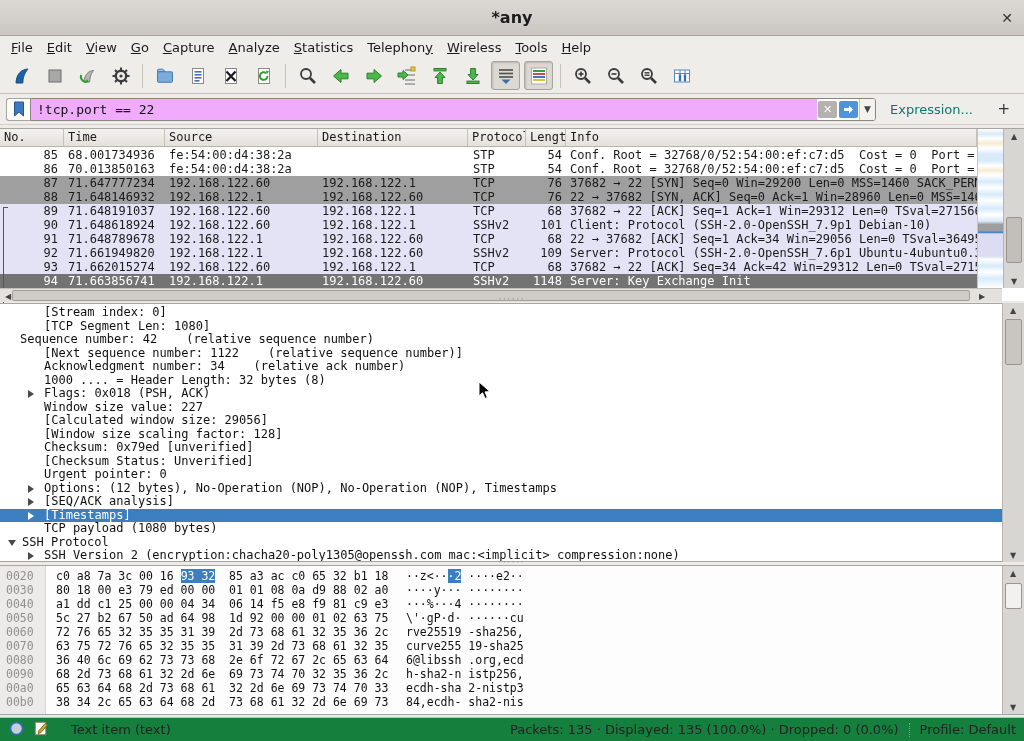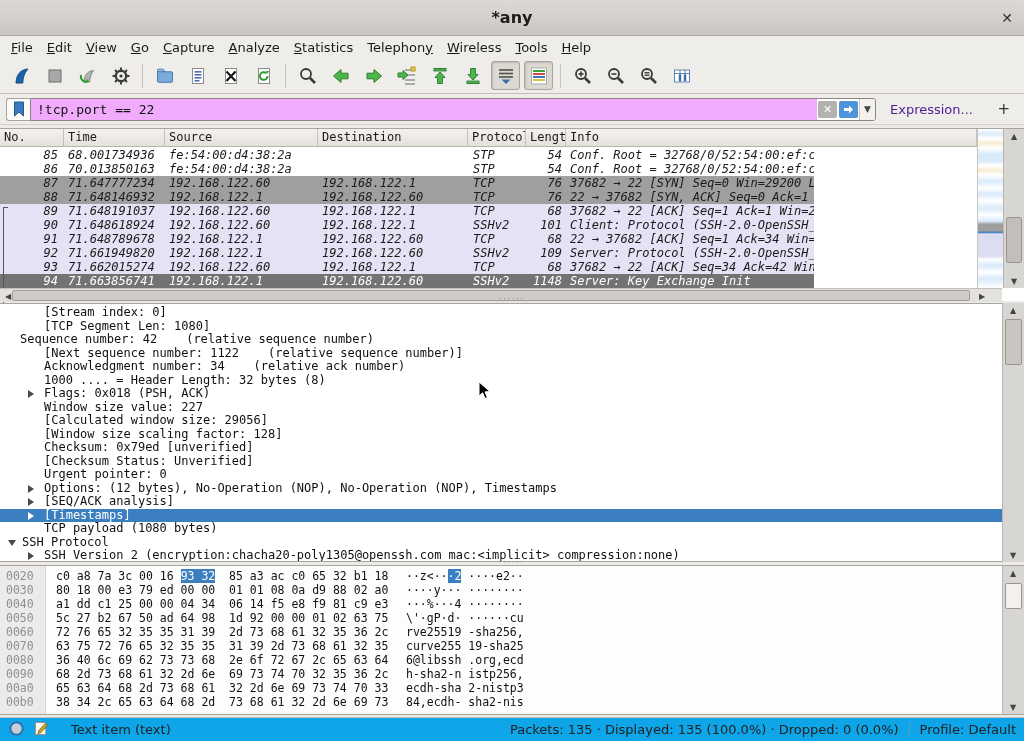--- a/index.html
+++ b/index.html
@@ -28,29 +28,29 @@
 
   
   #filterbar { left:0; top:94px; width:1024px; height:31px; background:#efedea; display:flex; align-items:center; padding:0 6px; border-bottom:1px solid #d4d1cc; }
   #bookmark-btn { width:24px; height:23px; border:1px solid #a8a49d; border-right:none; border-radius:3px 0 0 3px; background:#fbfbfa; display:flex; align-items:center; justify-content:center; }
   #filter-combo { height:23px; flex:0 0 846px; display:flex; border:1px solid #8a8undefined; border:1px solid #8a867f; border-radius:0 3px 3px 0; overflow:hidden; background:#fff; }
   #filter-input { flex:1; border:none; outline:none; background:#f0abfc; font-family:"DejaVu Sans Mono","Liberation Mono",monospace; font-size:13px; padding:0 6px; color:#101010; }
   .filter-mini-btn { width:19px; height:100%; display:flex; align-items:center; justify-content:center; }
   #clear-btn { background:#b4b2ae; color:#fff; font-size:11px; font-weight:bold; margin:2px 1px; height:17px; border-radius:2px; }
   #apply-btn { background:#4f94d8; margin:2px 1px; height:17px; border-radius:2px; }
   #combo-caret { color:#444; font-size:9px; border-left:1px solid #c8c5c0; background:#f4f2ef; width:16px; }
-  #expression-label { margin-left:14px; color:#4c1d95; }
+  #expression-label { margin-left:14px; color:#0f766e; }
   #add-filter-btn { position:absolute; right:8px; font-size:15px; color:#333; padding:2px 6px; }
 
   
   #plist { left:0; top:128px; width:1024px; height:173px; background:#fff; border-top:1px solid #a8a49e; }
   #plist-header { position:absolute; left:0; top:0; width:977px; height:18px; background:linear-gradient(180deg,#f4f2ef,#e4e1dc); border-bottom:1px solid #b8b4ae; display:flex; font-family:"DejaVu Sans Mono","Liberation Mono",monospace; font-size:12px; }
   .hcell { border-right:1px solid #c4c0ba; padding:1px 0 0 4px; overflow:hidden; white-space:nowrap; }
   .c-no{width:64px;} .c-time{width:101px;} .c-src{width:153px;} .c-dst{width:150px;} .c-proto{width:58px;} .c-len{width:40px;} .c-info{flex:1;}
-  #plist-rows { position:absolute; left:0; top:19px; width:814px; height:140px; overflow:hidden;font-style:italic; }
+  #plist-rows { position:absolute; left:0; top:19px; width:977px; height:140px; overflow:hidden; }
   .prow { display:flex; height:14px; line-height:14px; font-family:"DejaVu Sans Mono","Liberation Mono",monospace; font-size:12px; white-space:pre; }
   .prow > div { overflow:hidden; }
   .prow .c-no { text-align:right; padding-right:6px; }
   .prow .c-len { text-align:right; padding-right:4px; }
   .prow .c-time,.prow .c-src,.prow .c-dst { padding-left:4px; }
   .prow .c-proto { padding-left:5px; }
   .prow .c-info { padding-left:4px; }
   .row-white { background:#ffffff; }
   .row-gray { background:#9f9f9f; }
   .row-tcp { background:#e4e3f5; }
@@ -86,21 +86,21 @@
   #hex-offsets-bg { position:absolute; left:0; top:0; width:46px; height:100%; background:#ecebe9; border-right:1px solid #d8d6d2; }
   .hrow { height:14px; line-height:14px; font-family:"DejaVu Sans Mono","Liberation Mono",monospace; font-size:11.5px; white-space:pre; display:flex; position:relative; }
   .h-off { width:46px; color:#909090; padding-left:6px; flex:0 0 46px; }
   .h-bytes { padding-left:10px; width:360px; flex:0 0 360px; color:#111; }
   .h-ascii { color:#111; }
   .hl { background:#3c7fc0; color:#fff; }
   #hex-vscroll { position:absolute; left:1002px; top:566px; width:22px; height:148px; background:#d8d6d2; border-left:1px solid #b8b4ae; }
   #hex-vthumb { position:absolute; left:2px; top:17px; width:17px; height:26px; background:#f2f1ef; border:1px solid #9a968f; border-radius:2px; }
 
   
-  #statusbar { left:0; top:717px; width:1024px; height:24px; background:#0ea5e9; border-top:1px solid #c3bfb9; display:flex; align-items:center; }
+  #statusbar { left:0; top:717px; width:1024px; height:24px; background:#15803d; border-top:1px solid #c3bfb9; display:flex; align-items:center; }
   #expert-btn { margin-left:8px; } #comment-btn { margin-left:8px; }
   #context-label { margin-left:22px; color:#222; }
   #packets-label { margin-left:auto; color:#222; }
   .status-sep { width:1px; height:14px; border-left:1px dotted #9a968f; margin:0 10px; }
   #profile-label { margin-right:8px; color:#222; }
 
   #mouse-cursor { left:478px; top:381px; pointer-events:none; z-index:50; }
 </style>
 </head>
 <body>

